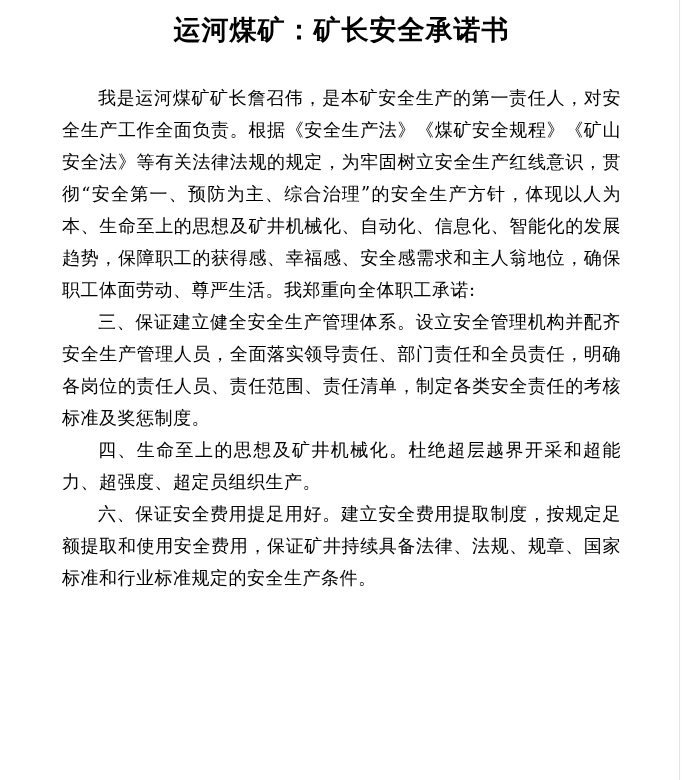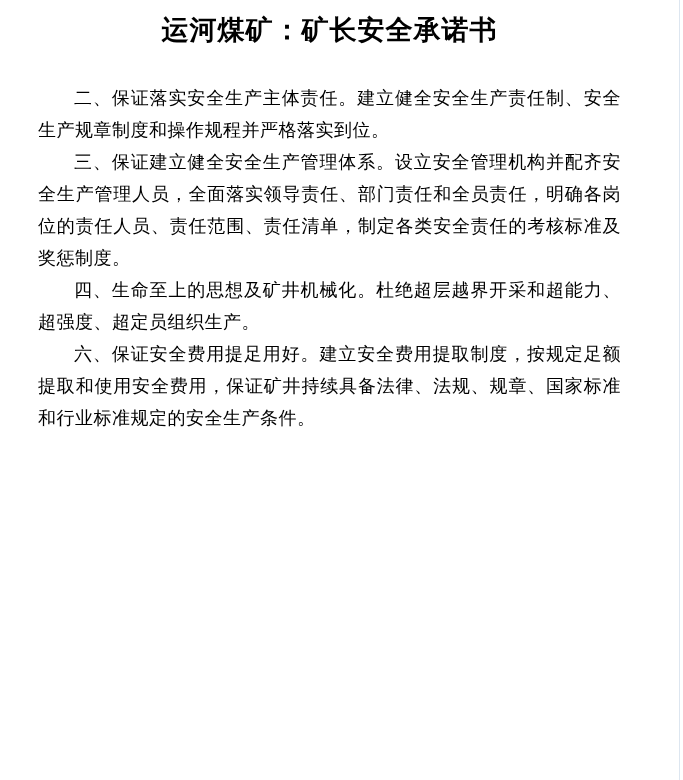--- a/index.html
+++ b/index.html
@@ -9,21 +9,21 @@
     height: 780px;
     background: #ffffff;
     overflow: hidden;
   }
   .page {
     position: relative;
     width: 683px;
     height: 559px;
     background: #ffffff;
     box-sizing: border-box;
-    padding: 10px 62px 0 38px;
+    padding: 10px 62px 0 62px;
     font-family: "DejaVu Serif", "Liberation Serif", serif;
     color: #000000;
   }
   .doc-title {
     margin: 2px 0 34px 0;
     font-size: 27px;
     font-weight: bold;
     text-align: center;
     letter-spacing: 1px;
     line-height: 36px;
@@ -48,23 +48,23 @@
     height: 780px;
     background: #dde6f0;
   }
 </style>
 </head>
 <body>
 
 <div class="page">
   <h1 class="doc-title">运河煤矿：矿长安全承诺书</h1>
 
+  <p class="para">我是运河煤矿矿长詹召伟，是本矿安全生产的第一责任人，对安全生产工作全面负责。根据《安全生产法》《煤矿安全规程》《矿山安全法》等有关法律法规的规定，为牢固树立安全生产红线意识，贯彻“安全第一、预防为主、综合治理”的安全生产方针，体现以人为本、生命至上的思想及矿井机械化、自动化、信息化、智能化的发展趋势，保障职工的获得感、幸福感、安全感需求和主人翁地位，确保职工体面劳动、尊严生活。我郑重向全体职工承诺:</p>
 
 
-  <p class="para">二、保证落实安全生产主体责任。建立健全安全生产责任制、安全生产规章制度和操作规程并严格落实到位。</p>
 
   <p class="para">三、保证建立健全安全生产管理体系。设立安全管理机构并配齐安全生产管理人员，全面落实领导责任、部门责任和全员责任，明确各岗位的责任人员、责任范围、责任清单，制定各类安全责任的考核标准及奖惩制度。</p>
 
   <p class="para">四、生命至上的思想及矿井机械化。杜绝超层越界开采和超能力、超强度、超定员组织生产。</p>
 
 
   <p class="para">六、保证安全费用提足用好。建立安全费用提取制度，按规定足额提取和使用安全费用，保证矿井持续具备法律、法规、规章、国家标准和行业标准规定的安全生产条件。</p>
 
   <div class="page-edge-line"></div>
 </div>

